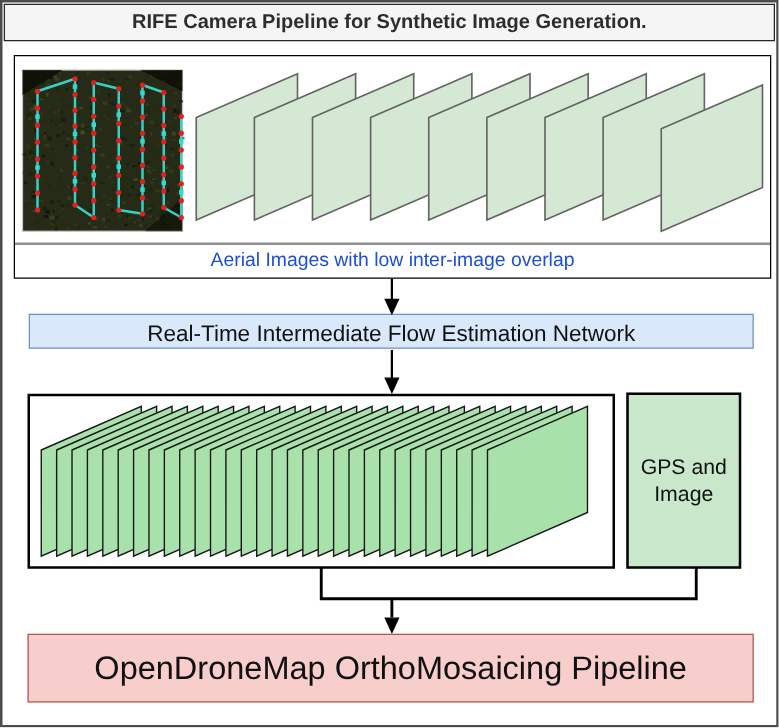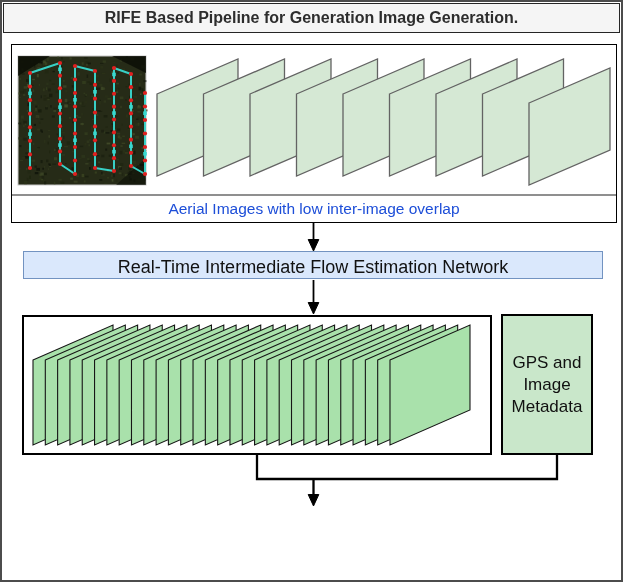--- a/index.html
+++ b/index.html
@@ -24,40 +24,42 @@
     border:1.5px solid var(--output-pink-border,#b85450);display:flex;align-items:center;justify-content:center;
     font-size:26px;color:#111;z-index:1;}
   svg.overlay{position:absolute;left:0;top:0;z-index:5;pointer-events:none;}
 </style>
 </head>
 <body>
 
 <div class="canvas">
 
   <div class="abs title-bar">
-    <span>RIFE Based Pipeline for Generation Image Generation.</span>
+    <span>RIFE Camera Pipeline for Synthetic Image Generation.</span>
   </div>
 
   <div class="abs input-box">
     <div class="divider"></div>
     <div class="caption">Aerial Images with low inter-image overlap</div>
   </div>
 
   <div class="abs rife-box">
     <span>Real-Time Intermediate Flow Estimation Network</span>
   </div>
 
   <div class="abs stack-box"></div>
 
   <div class="abs gps-box">
     <span>GPS and</span>
     <span>Image</span>
-    <span>Metadata</span>
   </div>
 
+  <div class="abs output-box">
+    <span>OpenDroneMap OrthoMosaicing Pipeline</span>
+  </div>
 
   <svg class="overlay" width="623" height="582" viewBox="0 0 623 582">
     <g id="aerial" transform="translate(18,56)">
         <rect x="0" y="0" width="128" height="129" fill="#262b17" stroke="#c8c8c8" stroke-width="1"></rect>
         <rect x="0.0" y="66.6" width="3.2" height="1.7" fill="#161b0c" opacity="0.54"></rect>
         <rect x="24.7" y="123.9" width="2.5" height="2.3" fill="#2c3418" opacity="0.48"></rect>
         <rect x="13.5" y="103.6" width="3.7" height="2.1" fill="#3b4522" opacity="0.47"></rect>
         <rect x="31.2" y="23.9" width="2.0" height="1.3" fill="#1e2510" opacity="0.75"></rect>
         <rect x="67.3" y="107.2" width="3.2" height="1.2" fill="#46512c" opacity="0.62"></rect>
         <rect x="16.5" y="109.5" width="2.4" height="2.2" fill="#0f130a" opacity="0.58"></rect>

